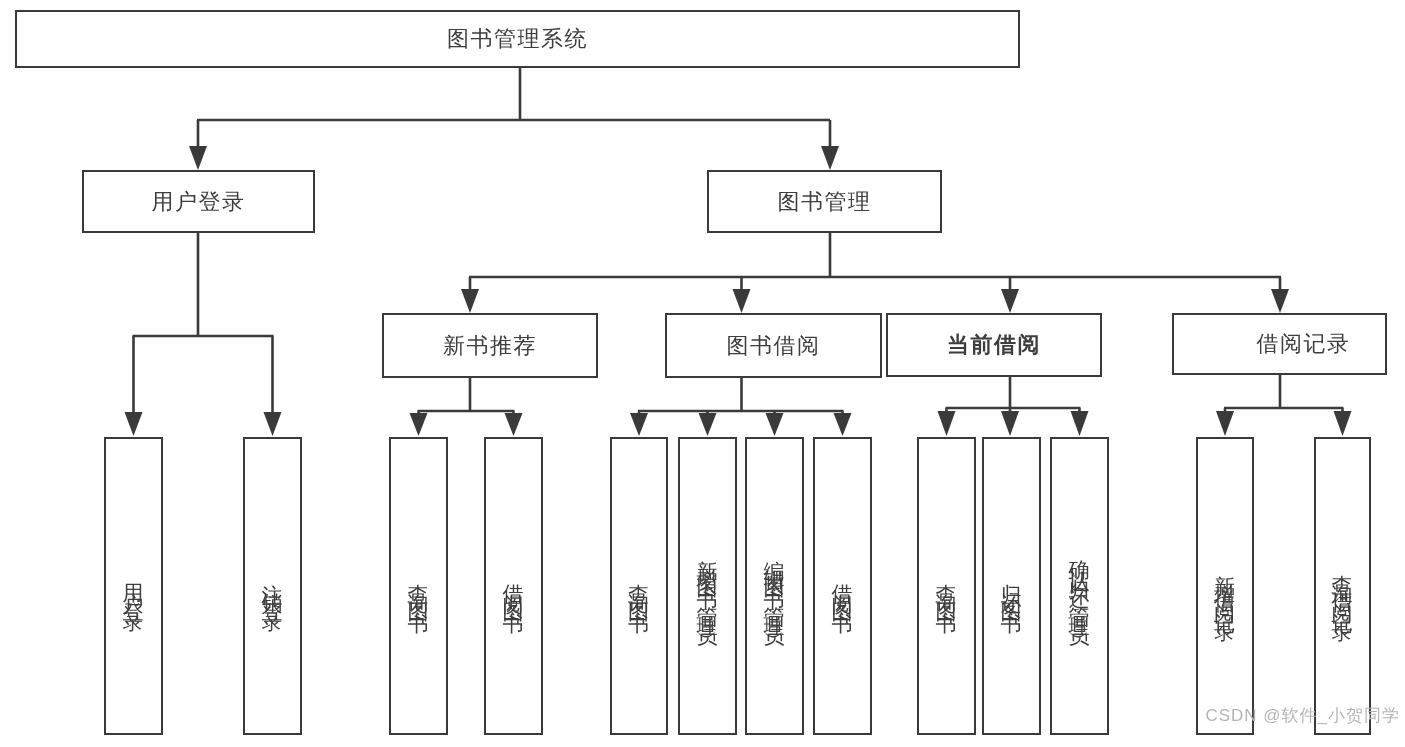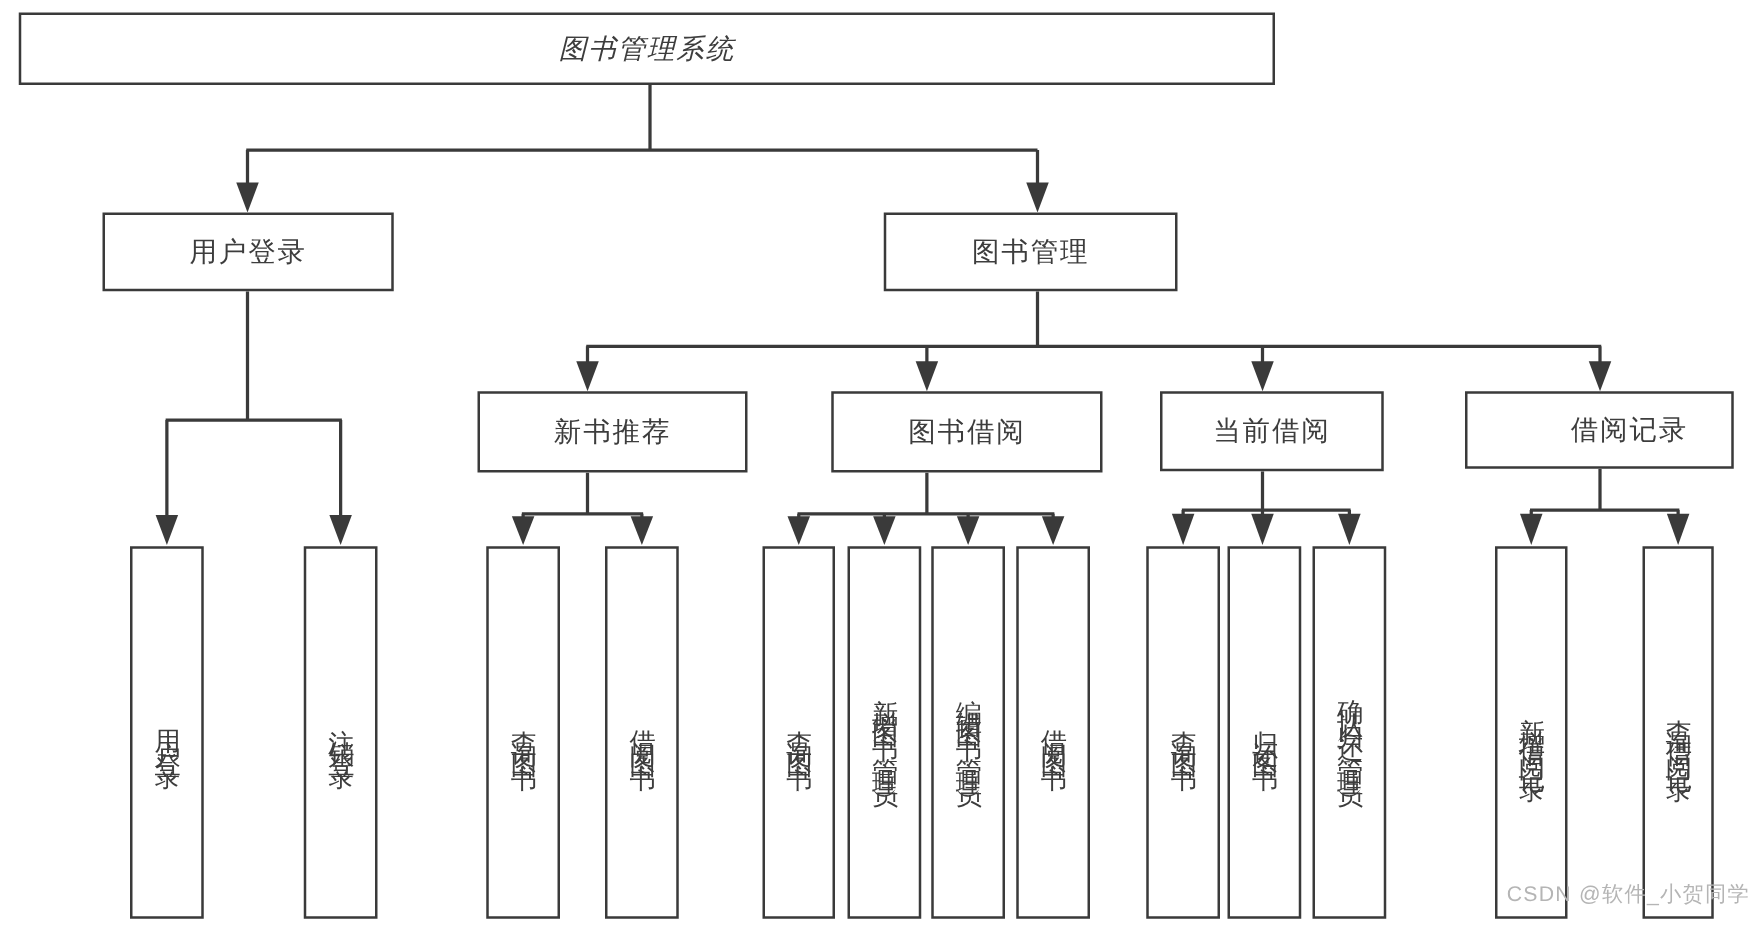--- a/index.html
+++ b/index.html
@@ -106,28 +106,28 @@
     <path d="M1010 377 L1010 408 M945.5 408 L1080.5 408 M946.5 408 L946.5 414 M1010 408 L1010 414 M1079.5 408 L1079.5 414"></path>
     <polygon points="937.5,411 955.5,411 946.5,436"></polygon>
     <polygon points="1001,411 1019,411 1010,436"></polygon>
     <polygon points="1070.5,411 1088.5,411 1079.5,436"></polygon>
 
     <path d="M1280 375 L1280 408 M1224 408 L1343.5 408 M1225 408 L1225 414 M1342.5 408 L1342.5 414"></path>
     <polygon points="1216,411 1234,411 1225,436"></polygon>
     <polygon points="1333.5,411 1351.5,411 1342.5,436"></polygon>
   </svg>
 
-  <div class="node" style="left:15px; top:10px; width:1005px; height:58px;font-style:italic;">图书管理系统</div>
+  <div class="node" style="left:15px; top:10px; width:1005px; height:58px;">图书管理系统</div>
 
   <div class="node" style="left:82px; top:170px; width:233px; height:63px;">用户登录</div>
   <div class="node" style="left:707px; top:170px; width:235px; height:63px;">图书管理</div>
 
   <div class="node" style="left:382px; top:313px; width:216px; height:65px;">新书推荐</div>
   <div class="node" style="left:633px; top:313px; width:217px; height:65px;margin-left:32px;">图书借阅</div>
-  <div class="node" style="left:928px; top:313px; width:179px; height:64px;">当前借阅</div>
+  <div class="node" style="left:886px; top:313px; width:216px; height:64px;font-weight:bold;">当前借阅</div>
   <div class="node" style="left:1172px; top:313px; width:215px; height:62px;padding-left:48px;">借阅记录</div>
 
   <div class="leaf" style="left:104px; top:437px; width:59px; height:298px;">
     <span>用户登录</span>
   </div>
   <div class="leaf" style="left:243px; top:437px; width:59px; height:298px;">
     <span>注销登录</span>
   </div>
 
   <div class="leaf" style="left:389px; top:437px; width:59px; height:298px;">

